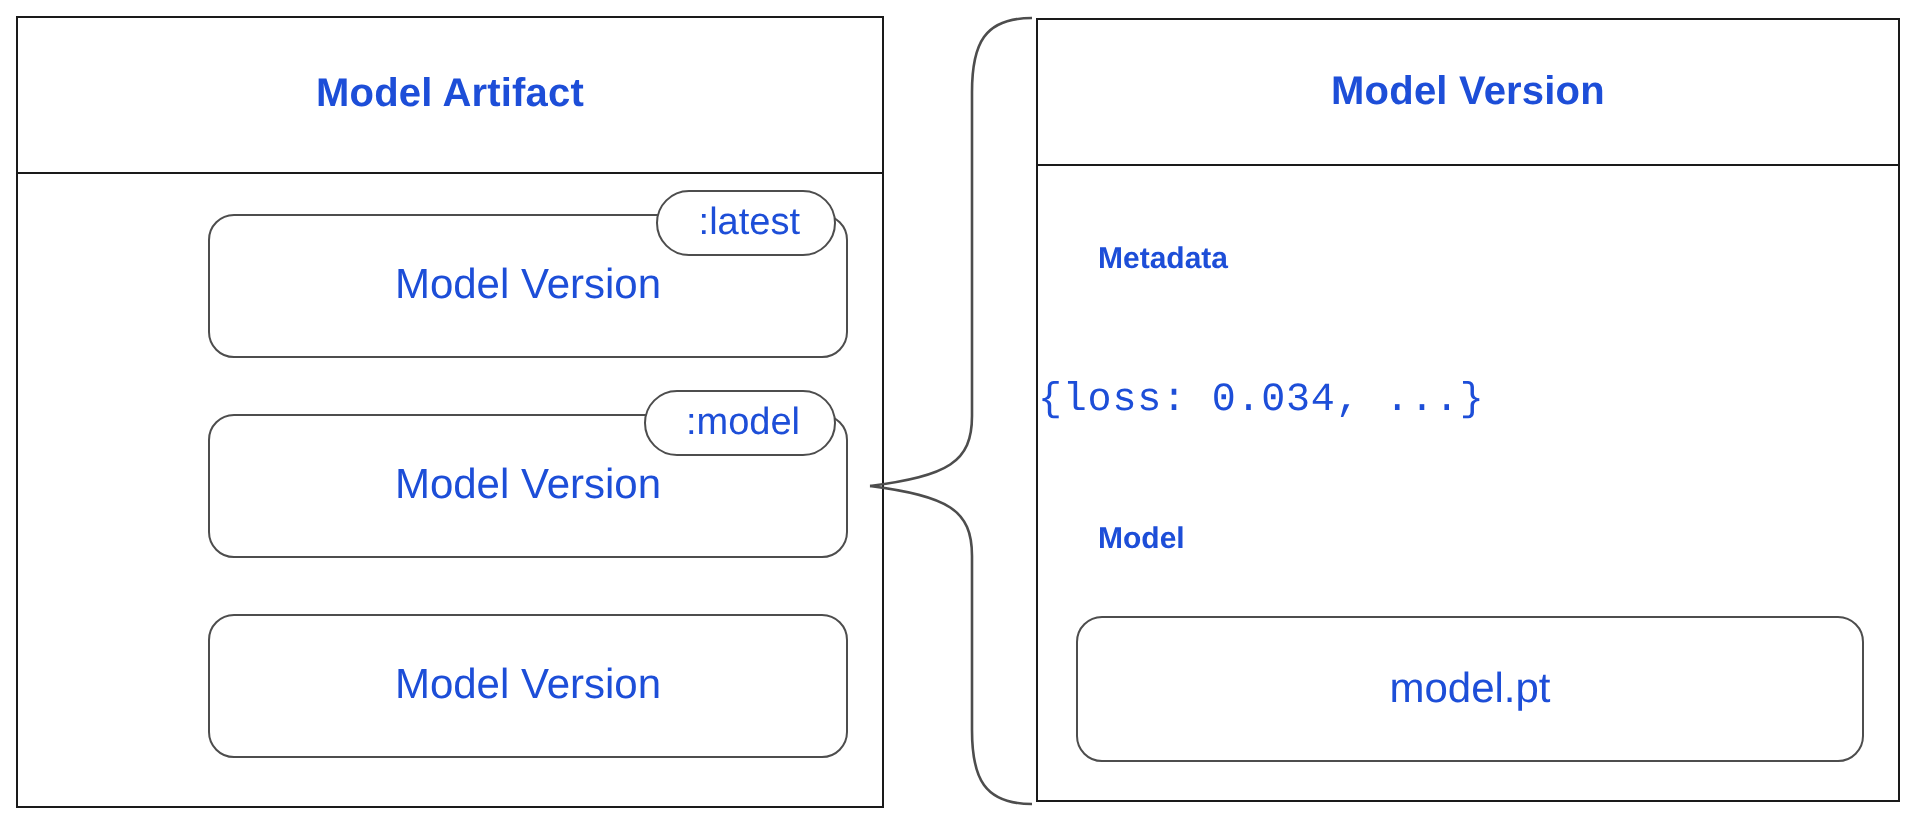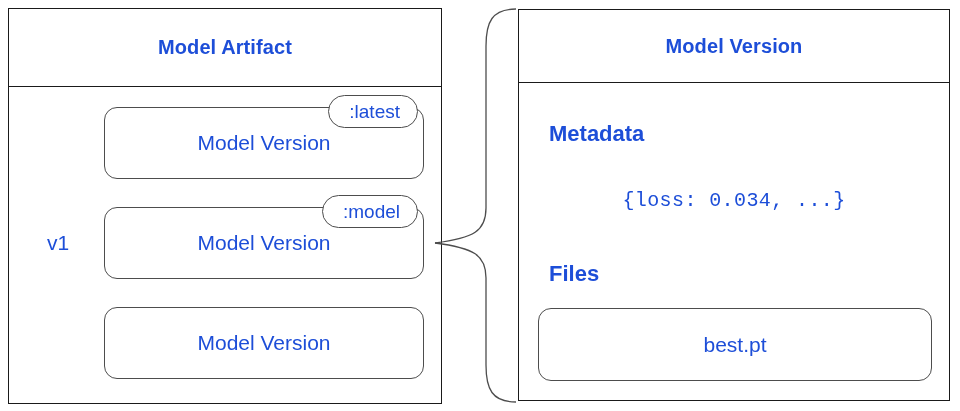--- a/index.html
+++ b/index.html
@@ -110,31 +110,30 @@
     justify-content: center;
     font-size: 19px;
     z-index: 5;
   }
 
   
   .section-title {
     position: absolute;
     left: 30px;
     font-weight: bold;
-    font-size: 22px;
+    font-size: 15px;
   }
   #metadata-title { top: 38px; }
   #files-title    { top: 178px; }
 
   #metadata-value {
     position: absolute;
     left: 0;
     right: 0;
     top: 106px;
-    text-align: center;
     font-family: "Liberation Mono", "DejaVu Sans Mono", monospace;
     font-size: 20px;
     letter-spacing: 0.4px;
   }
 
   #file-box {
     position: absolute;
     left: 19px;
     width: 394px;
     top: 225px;
@@ -177,21 +176,20 @@
     <div class="panel-body">
 
       <div class="version-row" style="top:6px;">
         <div class="version-box">
           <span>Model Version</span>
           <div class="tag-pill">:latest</div>
         </div>
       </div>
 
       <div class="version-row" style="top:106px;">
-        <div class="version-label">v1</div>
         <div class="version-box">
           <span>Model Version</span>
           <div class="tag-pill">:model</div>
         </div>
       </div>
 
       <div class="version-row" style="top:206px;">
         <div class="version-box">
           <span>Model Version</span>
         </div>
@@ -214,22 +212,22 @@
   <div class="panel" id="version-panel">
 
     <div class="panel-header">Model Version</div>
 
     <div class="panel-body">
 
       <div class="section-title" id="metadata-title">Metadata</div>
 
       <div id="metadata-value">{loss: 0.034, ...}</div>
 
-      <div class="section-title" id="files-title">Files</div>
+      <div class="section-title" id="files-title">Model</div>
 
       <div id="file-box">
-        <span>best.pt</span>
+        <span>model.pt</span>
       </div>
 
     </div>
   </div>
 
 </div>
 
 </body></html>

